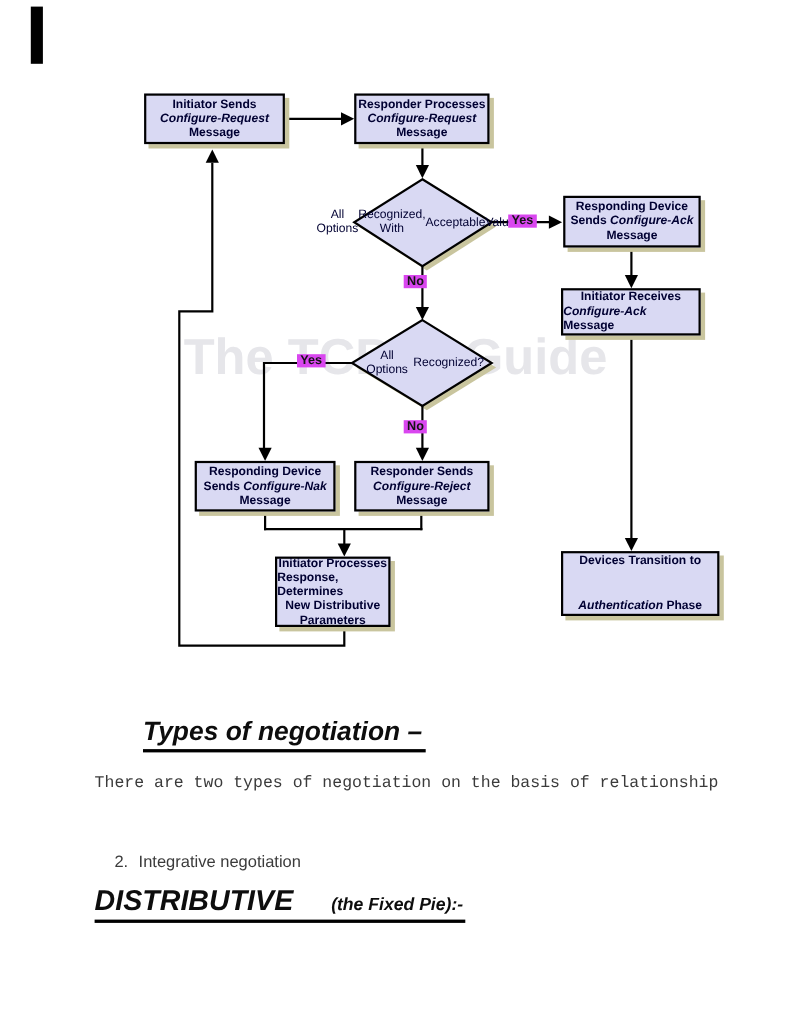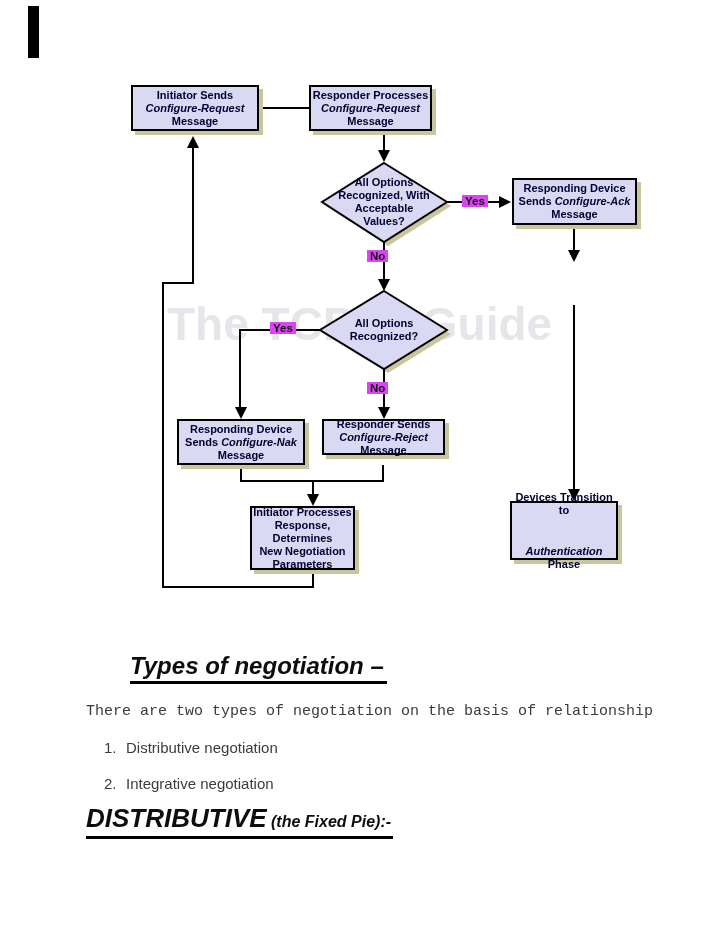--- a/index.html
+++ b/index.html
@@ -12,44 +12,44 @@
   .watermark { position:absolute; left:167px; top:297px; z-index:1;
                font-size:46px; font-weight:bold; color:#e6e6ea;
                white-space:nowrap; letter-spacing:0; }
 
   svg.connectors { position:absolute; left:0; top:0; z-index:2; }
 
   .fbox { position:absolute; z-index:3; box-sizing:border-box;
           background:#d9d9f3; border:2px solid #000;
           box-shadow:4px 4px 0 #c9c59e;
           display:flex; flex-direction:column; justify-content:center;
-          align-items:center; text-align:center;
+          align-items:center; 
           font-weight:bold; font-size:11px; line-height:13px; color:#000032; }
   .dtext { position:absolute; z-index:3;
-           display:flex; flex-direction:column; justify-content:center;
+           display:flex; justify-content:center;
            align-items:center; text-align:center;
-           font-weight:bold; font-size:11px; line-height:13px; color:#000032; }
+           font-weight:normal; font-size:11px; line-height:13px; color:#000032; }
   .it { font-style:italic; }
 
   .lbl { position:absolute; z-index:4; background:#d946ef; padding:0 3px;
          font-weight:bold; font-size:11.5px; color:#141414; }
 
   .doc-h1 { position:absolute; left:86px; top:652px; z-index:3;
             font-size:24px; font-weight:bold; font-style:italic; color:#0d0d0d;
             border-bottom:3px solid #000; padding:0 3px 1px 0;margin-left:44px; }
   .doc-para { position:absolute; left:86px; top:703px; z-index:3;
               font-size:15px; color:#3b3b3b;font-family:Liberation Mono, monospace; }
   .doc-li { position:absolute; left:104px; z-index:3; font-size:15px; color:#3b3b3b; }
   .doc-li .num { display:inline-block; width:22px; }
   .li1 { top:739px; } .li2 { top:775px; }
   .doc-h2 { position:absolute; left:86px; top:803px; z-index:3;
             font-weight:bold; font-style:italic; color:#0d0d0d;
             border-bottom:3px solid #000; padding:0 2px 2px 0; }
   .doc-h2 .big { font-size:26px; }
-  .doc-h2 .small { font-size:16px; }
+  .doc-h2 .small { font-size:16px;margin-left:30px; }
 </style>
 </head>
 <body>
 
 <div class="page">
 
   <div class="cursorbar"></div>
 
   <div class="watermark">The TCP/IP Guide</div>
 
@@ -89,47 +89,51 @@
       <polygon points="313,506 307,494 319,494"></polygon>
       <polygon points="193,136 187,148 199,148"></polygon>
     </g>
   </svg>
 
   <div class="fbox" style="left:131px; top:85px;  width:128px; height:46px;">
       <div><span>Initiator Sends</span></div>
       <div><span class="it">Configure-Request</span></div>
       <div><span>Message</span></div>
     </div>
-  <div class="fbox" style="left:309px; top:85px;  width:123px; height:46px;">
+  <div class="fbox" style="left:322px; top:85px;  width:123px; height:46px;">
       <div><span>Responder Processes</span></div>
       <div><span class="it">Configure-Request</span></div>
       <div><span>Message</span></div>
     </div>
   <div class="fbox" style="left:512px; top:178px; width:125px; height:47px;">
       <div><span>Responding Device</span></div>
       <div><span>Sends </span><span class="it">Configure-Ack</span></div>
       <div><span>Message</span></div>
     </div>
+  <div class="fbox" style="left:510px; top:262px; width:127px; height:43px;">
+      <div><span>Initiator Receives</span></div>
+      <div><span class="it">Configure-Ack</span><span> Message</span></div>
+    </div>
   <div class="fbox" style="left:177px; top:419px; width:128px; height:46px;">
       <div><span>Responding Device</span></div>
       <div><span>Sends </span><span class="it">Configure-Nak</span></div>
       <div><span>Message</span></div>
     </div>
-  <div class="fbox" style="left:322px; top:419px; width:123px; height:36px;">
+  <div class="fbox" style="left:322px; top:419px; width:123px; height:46px;">
       <div><span>Responder Sends</span></div>
       <div><span class="it">Configure-Reject</span></div>
       <div><span>Message</span></div>
     </div>
   <div class="fbox" style="left:250px; top:506px; width:105px; height:64px;">
       <div><span>Initiator Processes</span></div>
       <div><span>Response, Determines</span></div>
-      <div><span>New Negotiation</span></div>
+      <div><span>New Distributive</span></div>
       <div><span>Parameters</span></div>
     </div>
-  <div class="fbox" style="left:510px; top:501px; width:108px; height:59px;gap:28px;">
+  <div class="fbox" style="left:510px; top:501px; width:144px; height:59px;gap:28px;">
       <div><span>Devices Transition to</span></div>
       <div><span class="it">Authentication</span><span> Phase</span></div>
     </div>
 
   <div class="dtext" style="left:328px; top:170px; width:112px; height:64px;">
       <div><span>All Options</span></div>
       <div><span>Recognized, With</span></div>
       <div><span>Acceptable</span></div>
       <div><span>Values?</span></div>
     </div>
@@ -138,23 +142,20 @@
       <div><span>Recognized?</span></div>
     </div>
 
   <div class="lbl" style="left:462px; top:195px;">Yes</div>
   <div class="lbl" style="left:367px; top:250px;">No</div>
   <div class="lbl" style="left:270px; top:322px;">Yes</div>
   <div class="lbl" style="left:367px; top:382px;">No</div>
 
   <div class="doc-h1">Types of negotiation –</div>
   <div class="doc-para">There are two types of negotiation on the basis of relationship</div>
-  <div class="doc-li li1">
-    <span class="num">1.</span><span>Distributive negotiation</span>
-  </div>
   <div class="doc-li li2">
     <span class="num">2.</span><span>Integrative negotiation</span>
   </div>
   <div class="doc-h2">
     <span class="big">DISTRIBUTIVE</span><span class="small"> (the Fixed Pie):-</span>
   </div>
 
 </div>
 
 </body></html>

